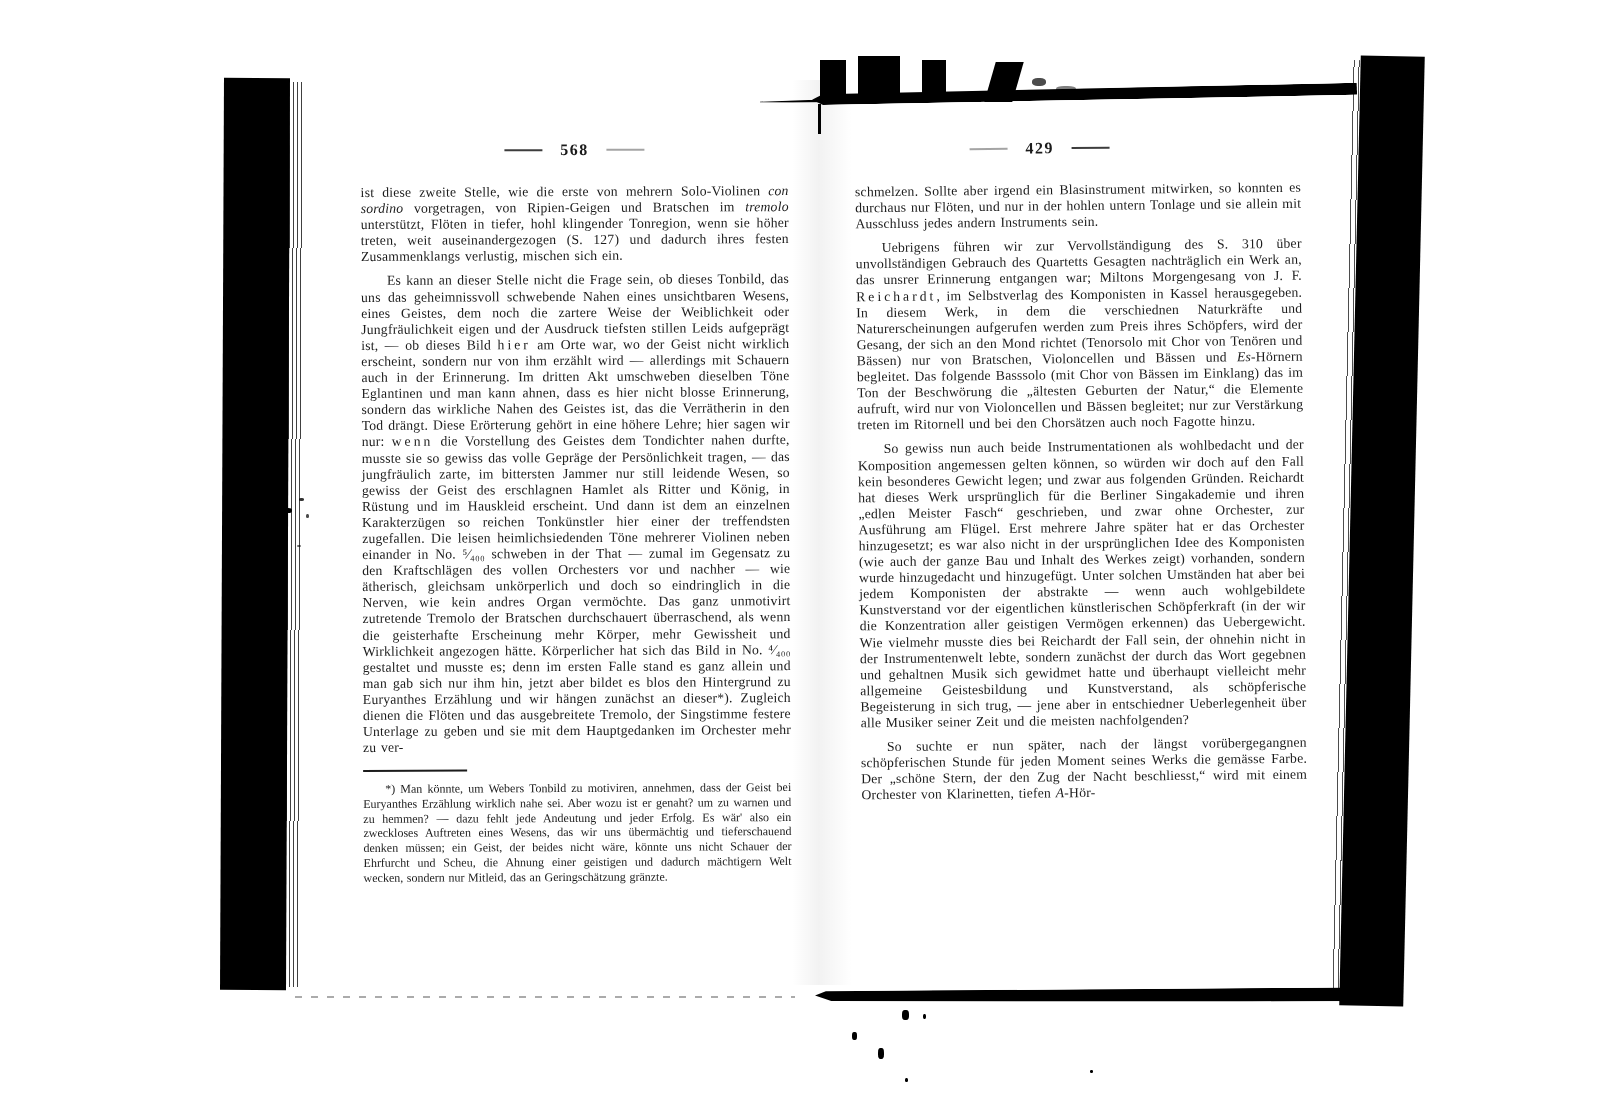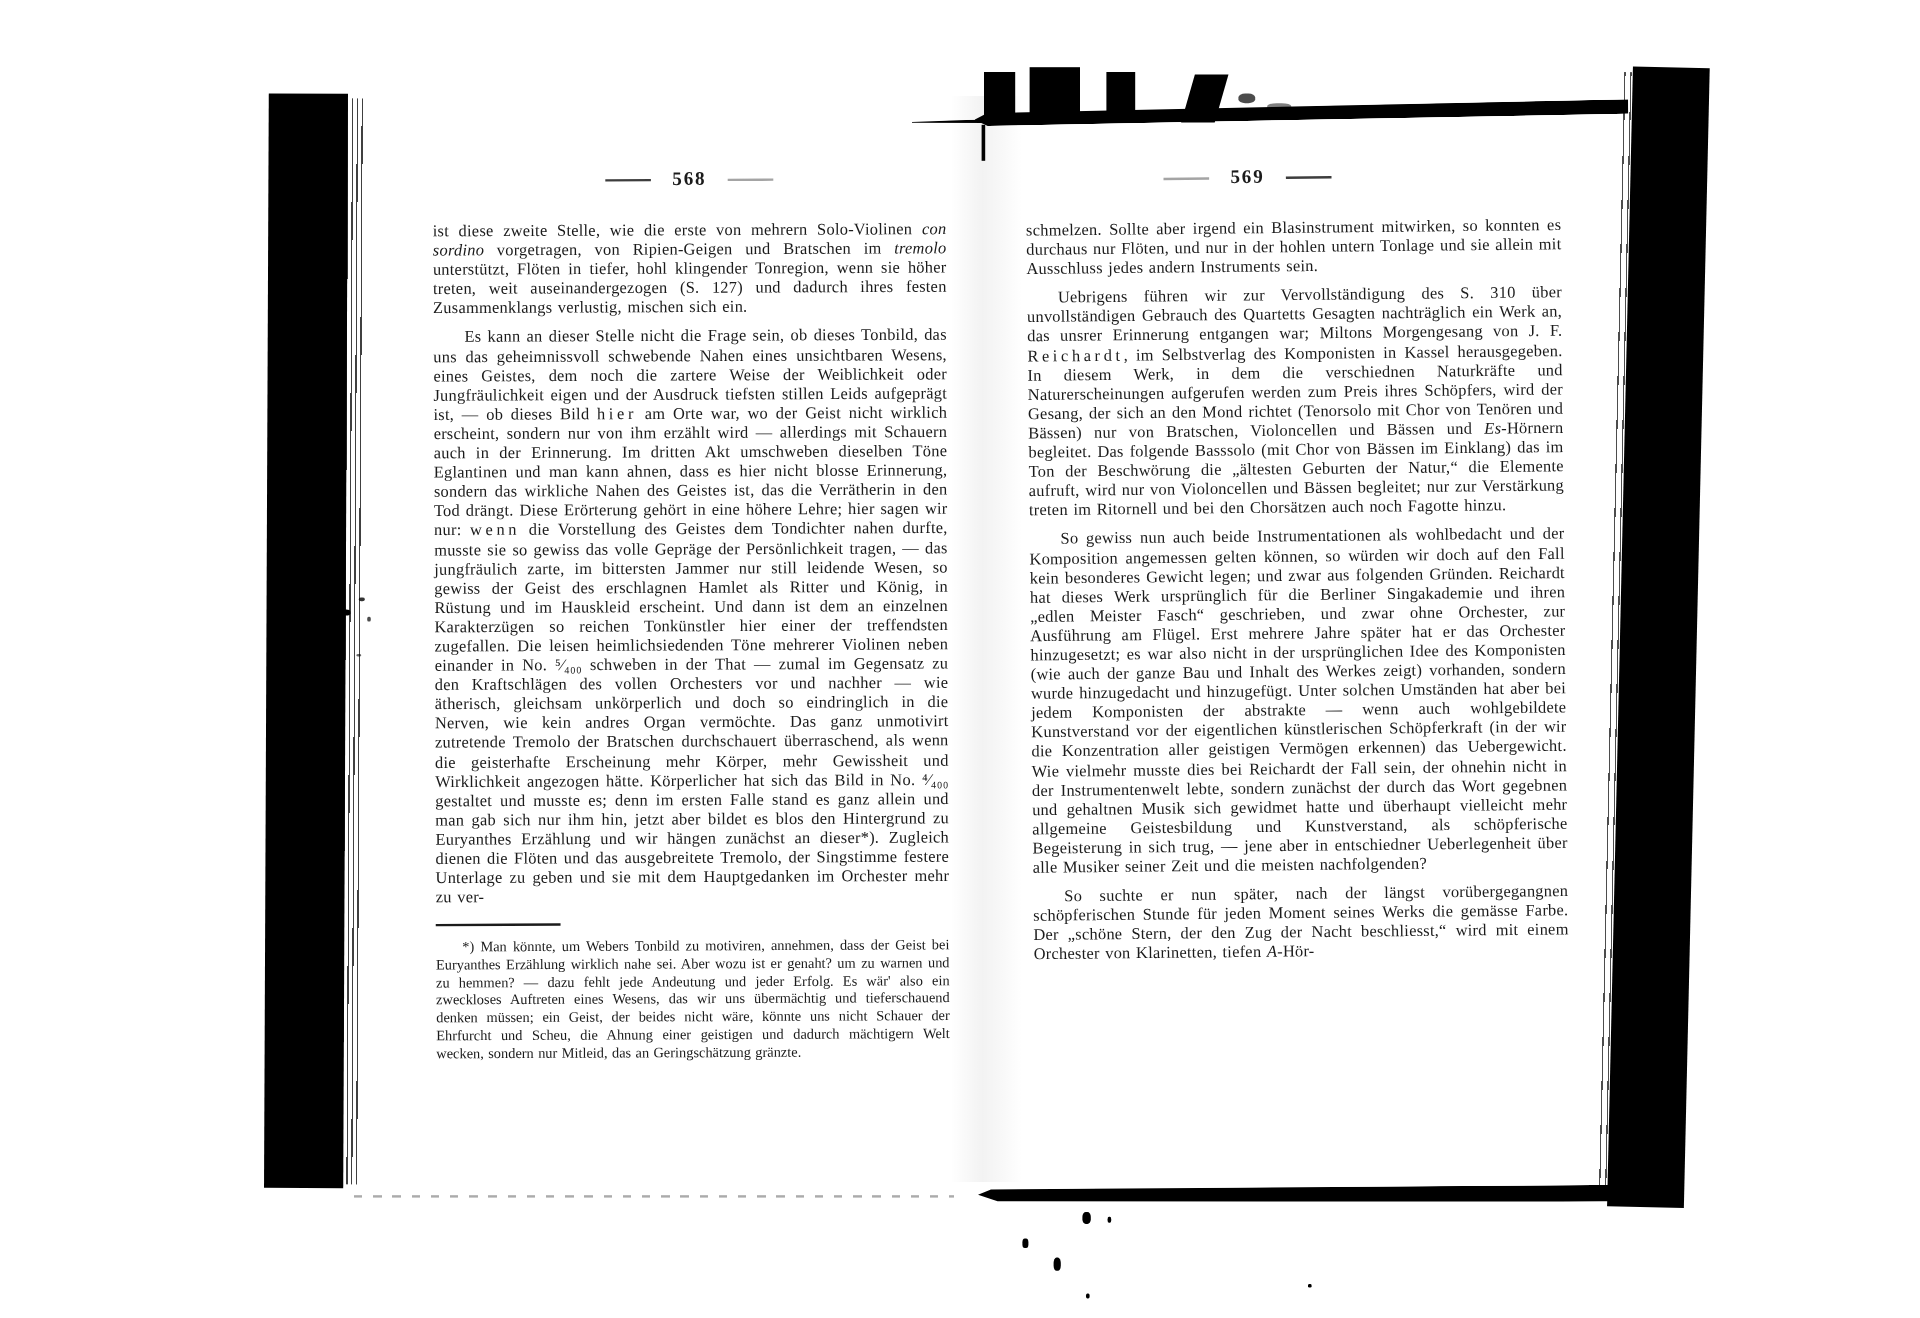--- a/index.html
+++ b/index.html
@@ -133,21 +133,21 @@
       </div>
     <div class="footnote-rule"></div>
     <div class="footnote" id="left-footnote">
         <p class="indent"><span>*) Man könnte, um Webers Tonbild zu motiviren, annehmen, dass der Geist bei Euryanthes Erzählung wirklich nahe sei. Aber wozu ist er genaht? um zu warnen und zu hemmen? — dazu fehlt jede Andeutung und jeder Erfolg. Es wär' also ein zweckloses Auftreten eines Wesens, das wir uns übermächtig und tieferschauend denken müssen; ein Geist, der beides nicht wäre, könnte uns nicht Schauer der Ehrfurcht und Scheu, die Ahnung einer geistigen und dadurch mächtigern Welt wecken, sondern nur Mitleid, das an Geringschätzung gränzte.</span></p>
       </div>
   </div>
 
   <div class="page page-right">
     <div class="page-header">
       <span class="header-rule faint"></span>
-      <span>569</span>
+      <span>429</span>
       <span class="header-rule"></span>
     </div>
     <div class="text-col" id="right-col">
         <p><span>schmelzen. Sollte aber irgend ein Blasinstrument mitwirken, so konnten es durchaus nur Flöten, und nur in der hohlen untern Tonlage und sie allein mit Ausschluss jedes andern Instruments sein.</span></p>
         <p class="indent"><span>Uebrigens führen wir zur Vervollständigung des S. 310 über unvollständigen Gebrauch des Quartetts Gesagten nachträglich ein Werk an, das unsrer Erinnerung entgangen war; Miltons Morgengesang von J. F. </span><span class="seg-spaced">Reichardt</span><span>, im Selbstverlag des Komponisten in Kassel herausgegeben. In diesem Werk, in dem die verschiednen Naturkräfte und Naturerscheinungen aufgerufen werden zum Preis ihres Schöpfers, wird der Gesang, der sich an den Mond richtet (Tenorsolo mit Chor von Tenören und Bässen) nur von Bratschen, Violoncellen und Bässen und </span><span class="seg-italic">Es</span><span>-Hörnern begleitet. Das folgende Basssolo (mit Chor von Bässen im Einklang) das im Ton der Beschwörung die „ältesten Geburten der Natur,“ die Elemente aufruft, wird nur von Violoncellen und Bässen begleitet; nur zur Verstärkung treten im Ritornell und bei den Chorsätzen auch noch Fagotte hinzu.</span></p>
         <p class="indent"><span>So gewiss nun auch beide Instrumentationen als wohlbedacht und der Komposition angemessen gelten können, so würden wir doch auf den Fall kein besonderes Gewicht legen; und zwar aus folgenden Gründen. Reichardt hat dieses Werk ursprünglich für die Berliner Singakademie und ihren „edlen Meister Fasch“ geschrieben, und zwar ohne Orchester, zur Ausführung am Flügel. Erst mehrere Jahre später hat er das Orchester hinzugesetzt; es war also nicht in der ursprünglichen Idee des Komponisten (wie auch der ganze Bau und Inhalt des Werkes zeigt) vorhanden, sondern wurde hinzugedacht und hinzugefügt. Unter solchen Umständen hat aber bei jedem Komponisten der abstrakte — wenn auch wohlgebildete Kunstverstand vor der eigentlichen künstlerischen Schöpferkraft (in der wir die Konzentration aller geistigen Vermögen erkennen) das Uebergewicht. Wie vielmehr musste dies bei Reichardt der Fall sein, der ohnehin nicht in der Instrumentenwelt lebte, sondern zunächst der durch das Wort gegebnen und gehaltnen Musik sich gewidmet hatte und überhaupt vielleicht mehr allgemeine Geistesbildung und Kunstverstand, als schöpferische Begeisterung in sich trug, — jene aber in entschiedner Ueberlegenheit über alle Musiker seiner Zeit und die meisten nachfolgenden?</span></p>
         <p class="indent"><span>So suchte er nun später, nach der längst vorübergegangnen schöpferischen Stunde für jeden Moment seines Werks die gemässe Farbe. Der „schöne Stern, der den Zug der Nacht beschliesst,“ wird mit einem Orchester von Klarinetten, tiefen </span><span class="seg-italic">A</span><span>-Hör-</span></p>
       </div>
   </div>
 

